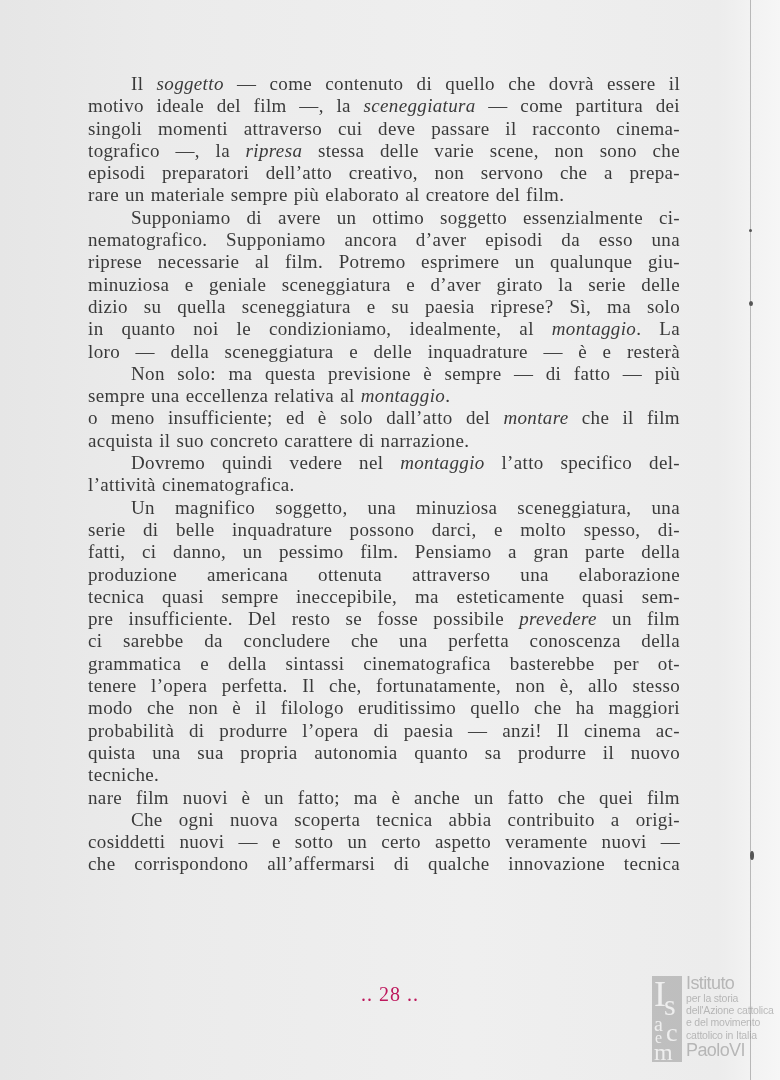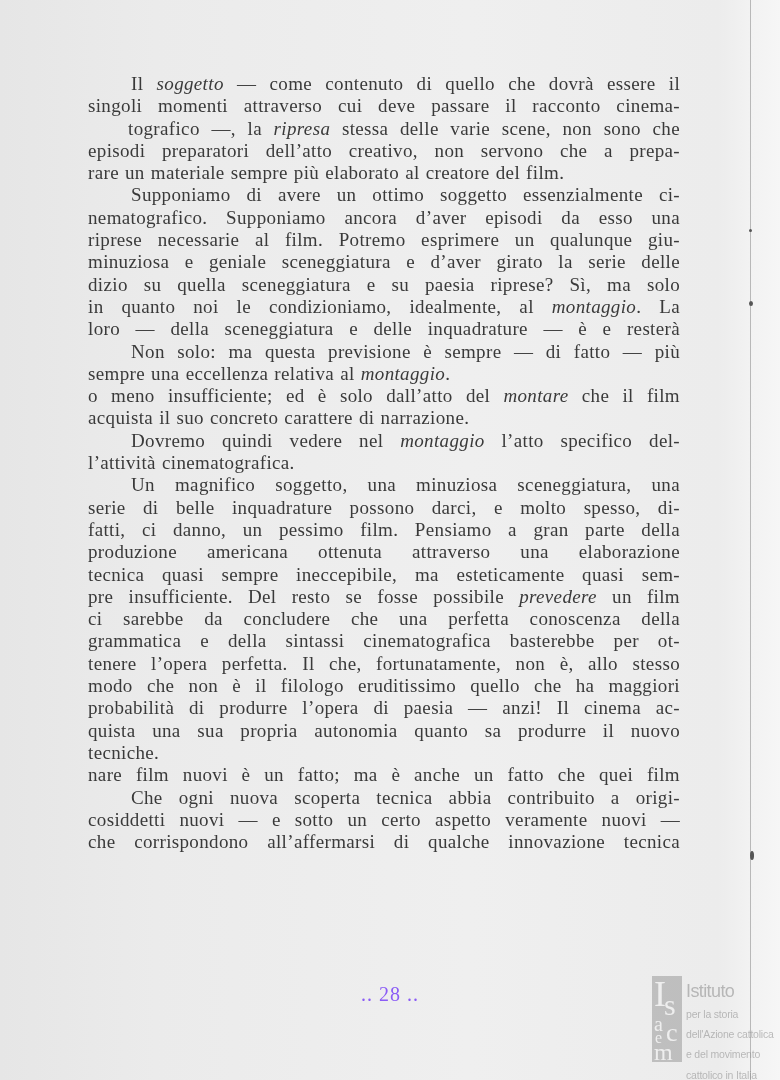--- a/index.html
+++ b/index.html
@@ -62,21 +62,21 @@
     font-style: italic;
   }
   .page-number {
     position: absolute;
     left: 0;
     width: 780px;
     top: 983px;
     text-align: center;
     font-family: "Liberation Serif", "DejaVu Serif", serif;
     font-size: 20px;
-    color: #8b5cf6;
+    color: #be185d;
     letter-spacing: 1px;
   }
   .watermark {
     position: absolute;
     left: 652px;
     top: 974px;
     width: 128px;
     height: 92px;
     opacity: 0.55;
   }
@@ -100,41 +100,41 @@
     top: 0;
     font-family: "Liberation Sans", "DejaVu Sans", sans-serif;
     color: #8a8a8a;
     white-space: nowrap;
   }
   .wm-line {
     display: block;
     font-size: 10.5px;
     line-height: 12.2px;
     letter-spacing: -0.2px;
-    margin-top: 8px;
   }
   .wm-line.big {
     font-size: 18px;
     line-height: 18px;
     letter-spacing: -0.6px;
   }
 </style>
 </head>
 <body>
 
 <div class="page">
   <div class="spine-line"></div>
   <div class="speck" style="left:749px;top:229px;width:3px;height:3px;"></div>
   <div class="speck" style="left:749px;top:301px;width:4px;height:5px;"></div>
   <div class="speck" style="left:750px;top:851px;width:4px;height:9px;"></div>
 
   <div class="text-block" id="text-block">
       <span class="line indent" style="letter-spacing: 0.349731px; word-spacing: 0px;"><span class="">Il </span><span class="it">soggetto</span><span class=""> — come contenuto di quello che dovrà essere il</span></span>
+      <span class="line"><span class="">motivo ideale del film —, la </span><span class="it">sceneggiatura</span><span class=""> — come partitura dei</span></span>
       <span class="line"><span class="">singoli momenti attraverso cui deve passare il racconto cinema-</span></span>
-      <span class="line" style="letter-spacing: 0.349748px; word-spacing: 0px; margin-left: 40px;"><span class="">tografico —, la </span><span class="it">ripresa</span><span class=""> stessa delle varie scene, non sono che</span></span>
+      <span class="line" style="letter-spacing: 0.349748px; word-spacing: 0px;"><span class="">tografico —, la </span><span class="it">ripresa</span><span class=""> stessa delle varie scene, non sono che</span></span>
       <span class="line"><span class="">episodi preparatori dell’atto creativo, non servono che a prepa-</span></span>
       <span class="line last"><span class="">rare un materiale sempre più elaborato al creatore del film.</span></span>
       <span class="line indent"><span class="">Supponiamo di avere un ottimo soggetto essenzialmente ci-</span></span>
       <span class="line"><span class="">nematografico. Supponiamo ancora d’aver episodi da esso una</span></span>
       <span class="line"><span class="">riprese necessarie al film. Potremo esprimere un qualunque giu-</span></span>
       <span class="line"><span class="">minuziosa e geniale sceneggiatura e d’aver girato la serie delle</span></span>
       <span class="line"><span class="">dizio su quella sceneggiatura e su paesia riprese? Sì, ma solo</span></span>
       <span class="line"><span class="">in quanto noi le condizioniamo, idealmente, al </span><span class="it">montaggio</span><span class="">. La</span></span>
       <span class="line"><span class="">loro — della sceneggiatura e delle inquadrature — è e resterà</span></span>
       <span class="line indent"><span class="">Non solo: ma questa previsione è sempre — di fatto — più</span></span>

